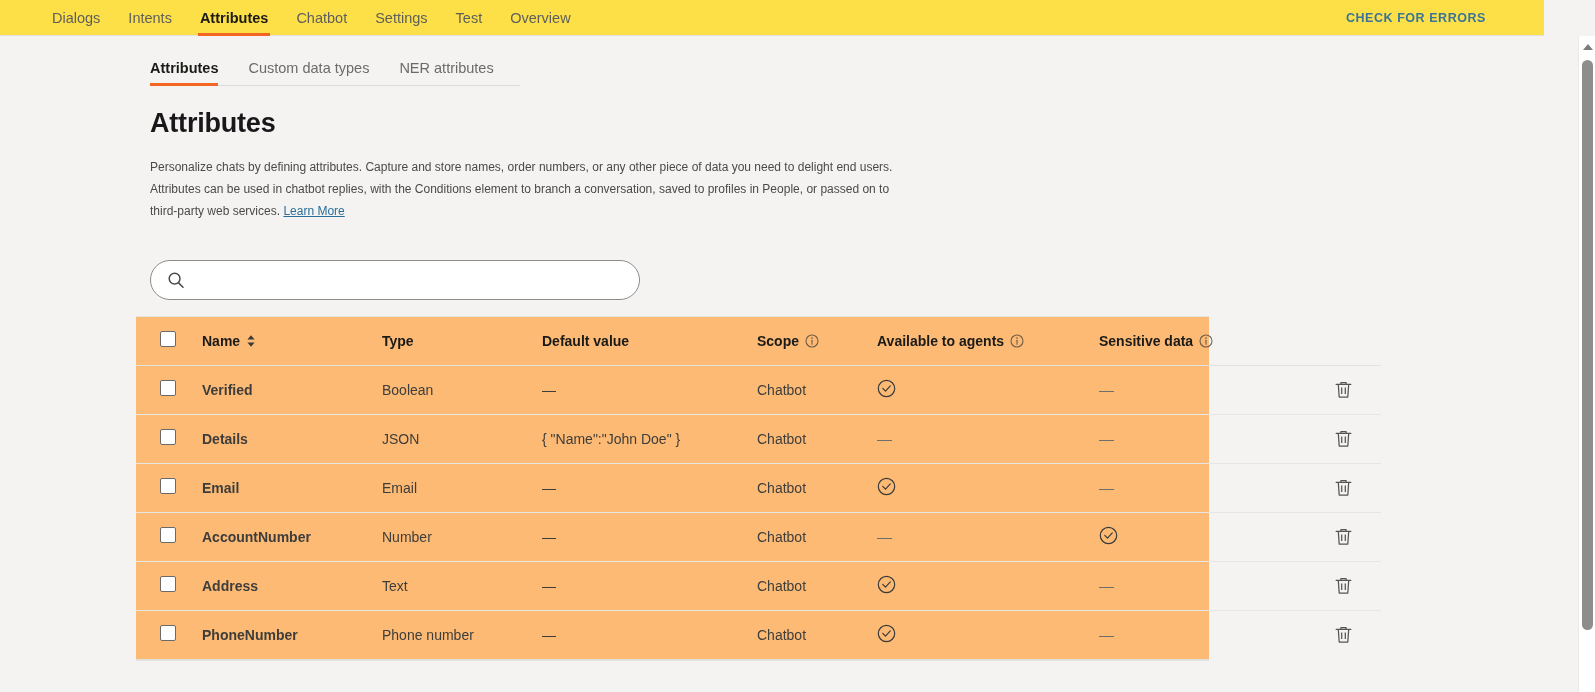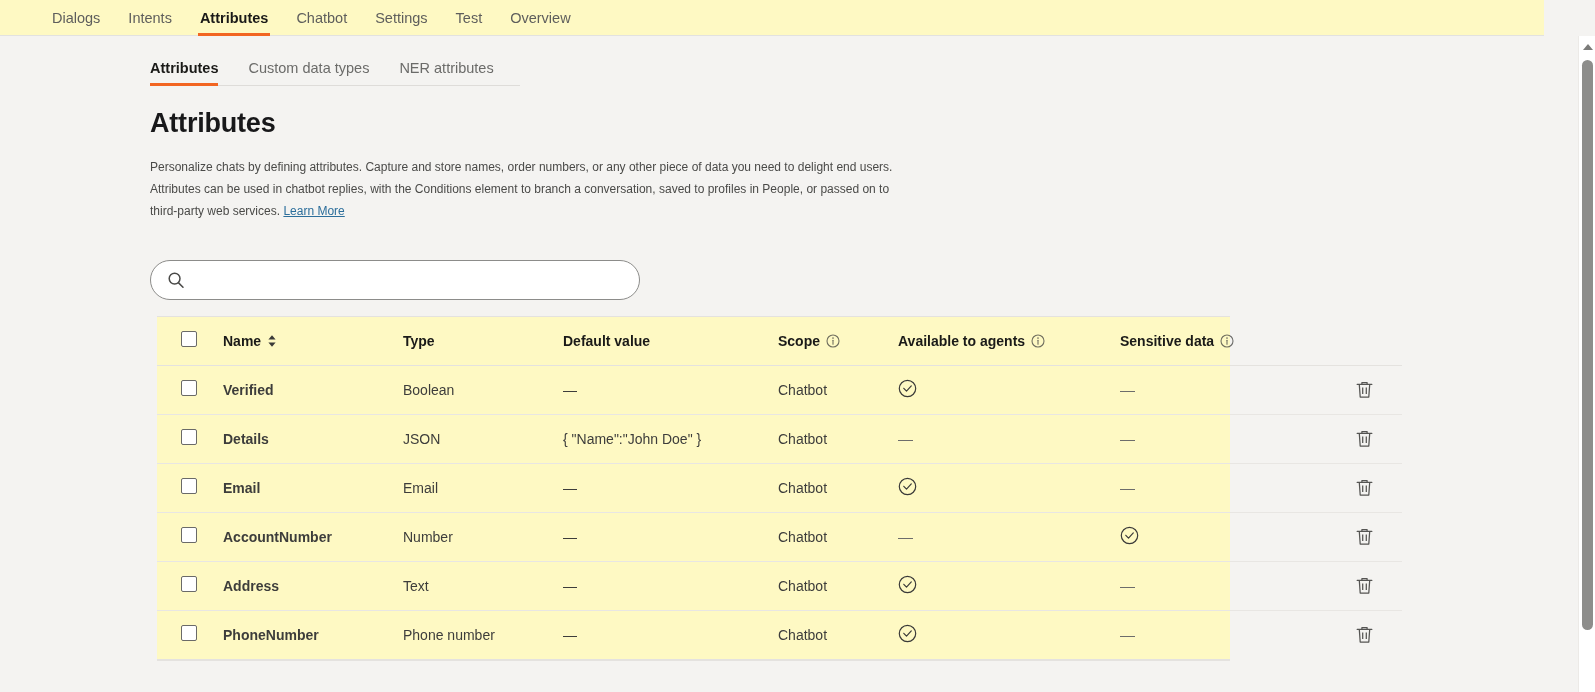--- a/index.html
+++ b/index.html
@@ -11,21 +11,21 @@
     font-family: "Liberation Sans", sans-serif;
     -webkit-font-smoothing: antialiased;
   }
 
   #app { position: relative; width: 1595px; height: 692px; overflow: hidden; }
 
   
   .topbar {
     position: absolute; top: 0; left: 0;
     width: 1544px; height: 36px;
-    background: #fef9c3;
+    background: #fde047;
     border-bottom: 1px solid #e2e2e0;
     display: flex; align-items: center;
   }
   .topnav { display: flex; align-items: center; height: 36px; margin-left: 38px; gap: 0; }
   .topnav-item {
     position: relative;
     height: 36px;
     display: flex; align-items: center;
     padding: 0 14px;
     font-size: 14.5px;
@@ -108,23 +108,23 @@
     background: #2c6e8f; color: #ffffff;
     border: none; border-radius: 2px;
     font-size: 13px; font-weight: 700; letter-spacing: .7px;
     font-family: "Liberation Sans", sans-serif;
     cursor: pointer;
     display: flex; align-items: center; justify-content: center;
   }
 
   
   .table-card {
-    position: absolute; top: 280px; left: 157px;
+    position: absolute; top: 280px; left: 136px;
     width: 1073px;
-    background: #fef9c3;
+    background: #fdba74;
     border-top: 1px solid #e4e2df;
     border-bottom: 2px solid #e4e2df;
   }
   table.attr-table { width: 100%; border-collapse: collapse; table-layout: fixed; }
   .attr-table col.c-check { width: 66px; }
   .attr-table col.c-name  { width: 180px; }
   .attr-table col.c-type  { width: 160px; }
   .attr-table col.c-def   { width: 215px; }
   .attr-table col.c-scope { width: 120px; }
   .attr-table col.c-agents{ width: 222px; }
@@ -199,20 +199,21 @@
   <div class="topbar">
     <div class="topnav" id="topnav-list">
         <div class="topnav-item">Dialogs</div>
         <div class="topnav-item">Intents</div>
         <div class="topnav-item active">Attributes</div>
         <div class="topnav-item">Chatbot</div>
         <div class="topnav-item">Settings</div>
         <div class="topnav-item">Test</div>
         <div class="topnav-item">Overview</div>
       </div>
+    <div class="check-errors">CHECK FOR ERRORS</div>
   </div>
 
   <div class="content">
 
     <div class="subtabs" id="subtab-list">
         <div class="subtab active">Attributes</div>
         <div class="subtab">Custom data types</div>
         <div class="subtab">NER attributes</div>
       </div>
 

